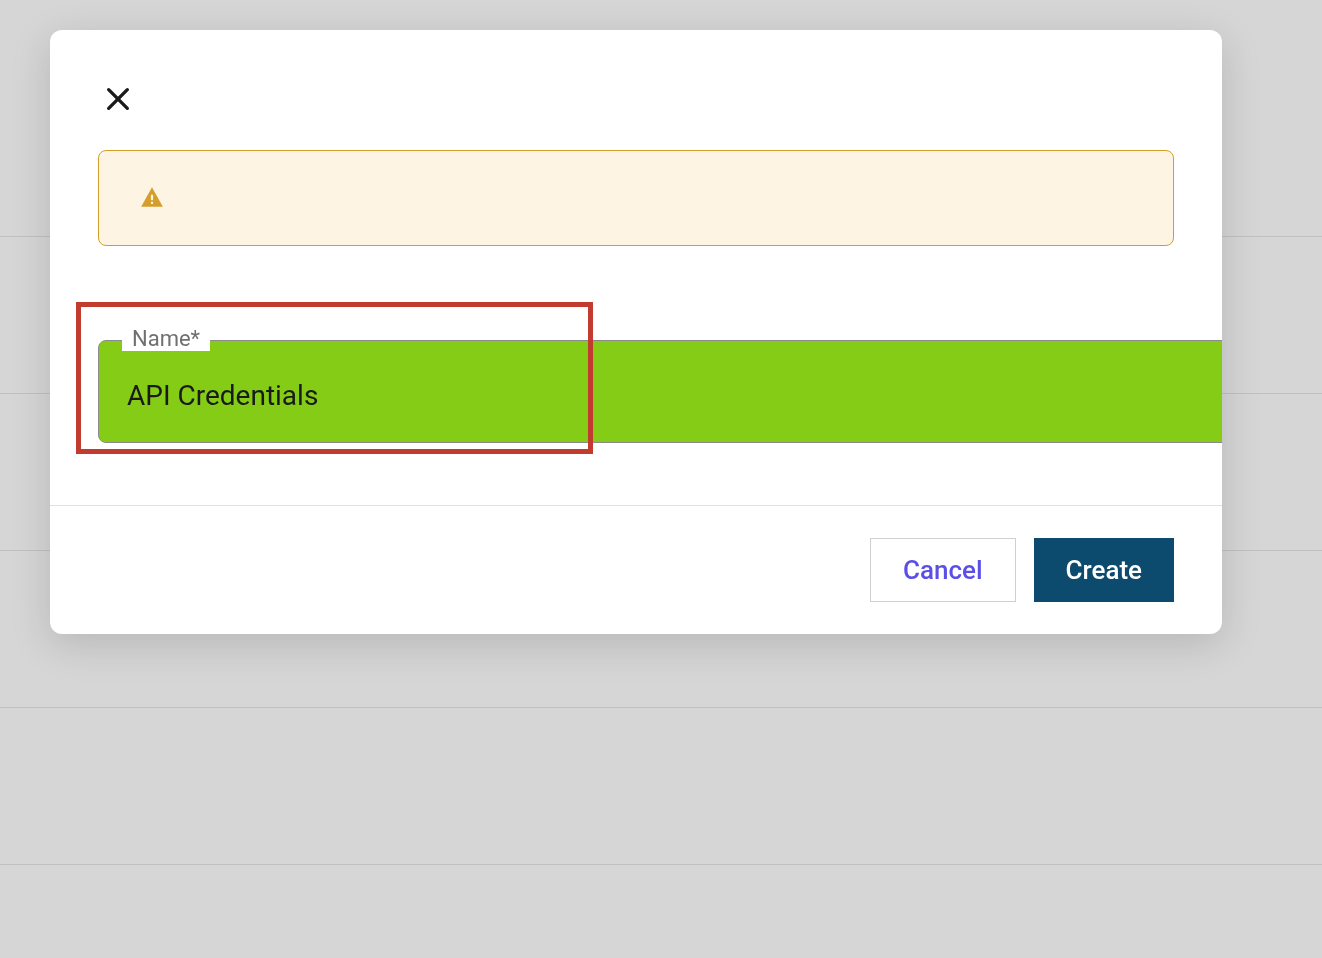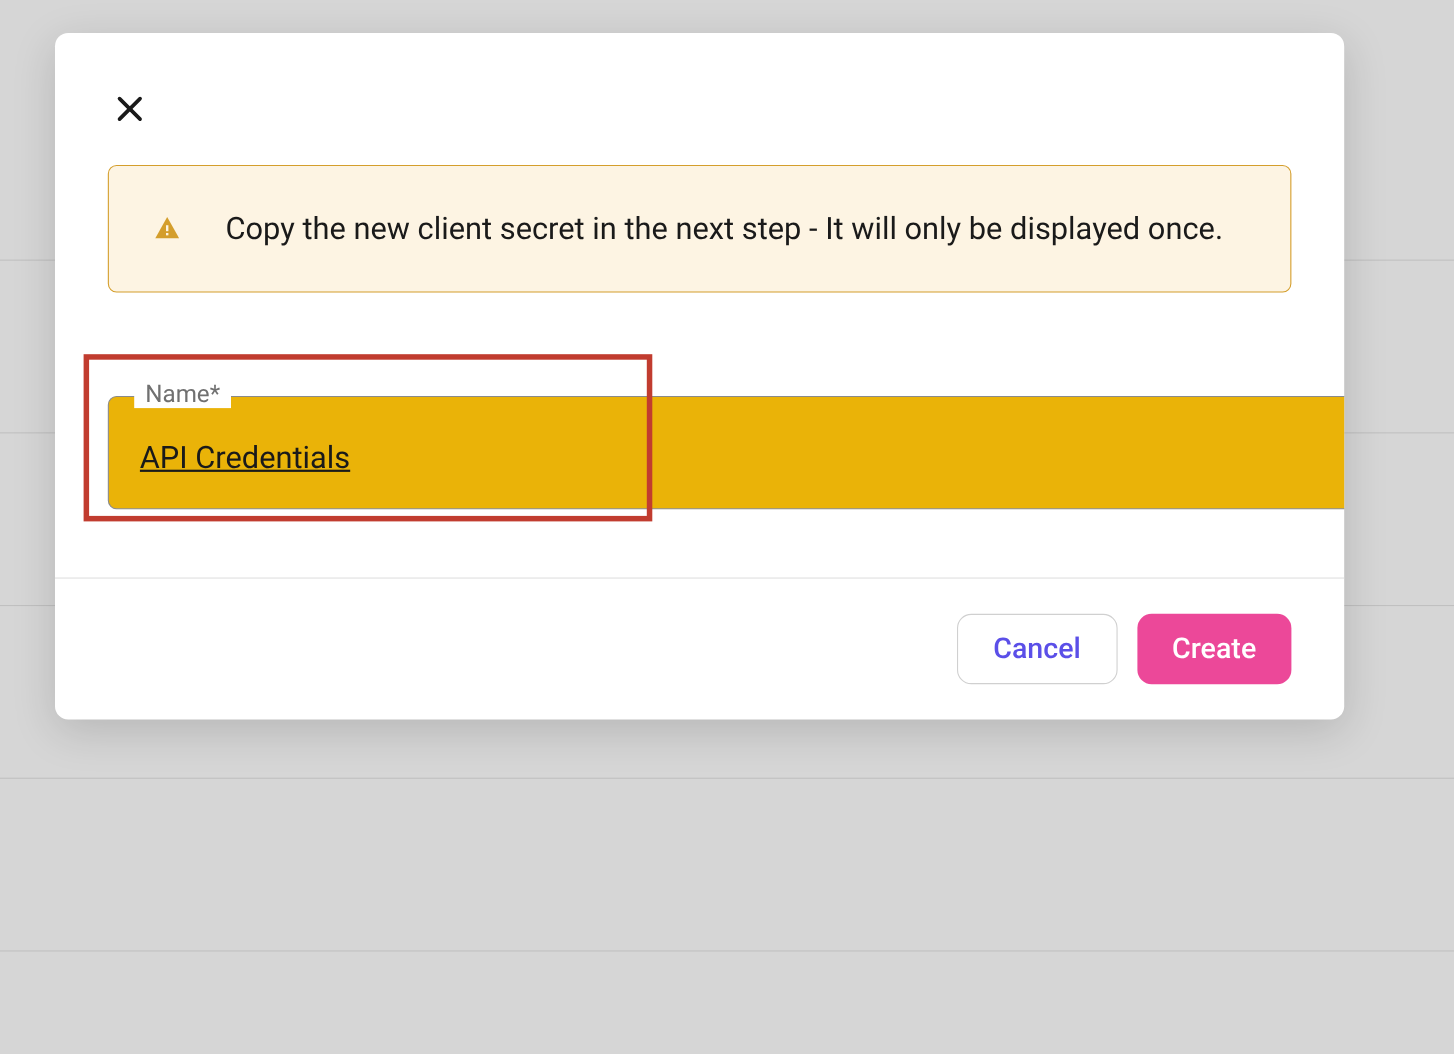--- a/index.html
+++ b/index.html
@@ -136,24 +136,23 @@
       margin-bottom: 12px;
     }
     
     .input-field {
       border: 1.5px solid #8a8a8a;
       border-radius: 8px;
       padding: 38px 28px 30px 28px;
       width: 100%;
       font-size: 28px;
       color: #1a1a1a;
-      background: #eab308;
+      background: #84cc16;
       outline: none;
       font-family: inherit;
-      text-decoration: underline;
     }
     
     .input-label {
       position: absolute;
       top: -14px;
       left: 24px;
       background: #fff;
       padding: 0 10px;
       font-size: 22px;
       color: #707070;
@@ -169,34 +168,34 @@
       padding: 32px 48px;
       display: flex;
       justify-content: flex-end;
       gap: 18px;
     }
     
     .btn {
       font-size: 26px;
       font-weight: 500;
       padding: 16px 32px;
-      border-radius: 13px;
+      border-radius: 0;
       cursor: pointer;
       border: none;
       font-family: inherit;
     }
     
     .btn-cancel {
       background: #fff;
       color: #5B4FE8;
       border: 1.5px solid #d0d0d0;
     }
     
     .btn-create {
-      background: #ec4899;
+      background: #0c4a6e;
       color: #fff;
     }
     
     .input-wrapper-outer {
       position: relative;
     }
   </style>
 </head>
 <body>
 
@@ -224,21 +223,20 @@
   <div class="modal-body">
 
     <div class="alert-box">
       <span class="alert-icon">
         <svg viewBox="0 0 24 24" fill="#D49E2C">
           <path d="M12 2 L22 20 L2 20 Z"></path>
           <rect x="11" y="9" width="2" height="5" fill="#FDF4E3"></rect>
           <rect x="11" y="15.5" width="2" height="2" fill="#FDF4E3"></rect>
         </svg>
       </span>
-      <p class="alert-text">Copy the new client secret in the next step - It will only be displayed once.</p>
     </div>
 
     <div class="input-wrapper-outer">
       <div class="input-highlight-wrapper">
         <div class="spacer-for-highlight"></div>
       </div>
       <div class="input-field-container">
         <label class="input-label">Name*</label>
         <input type="text" class="input-field" value="API Credentials" style="">
       </div>

